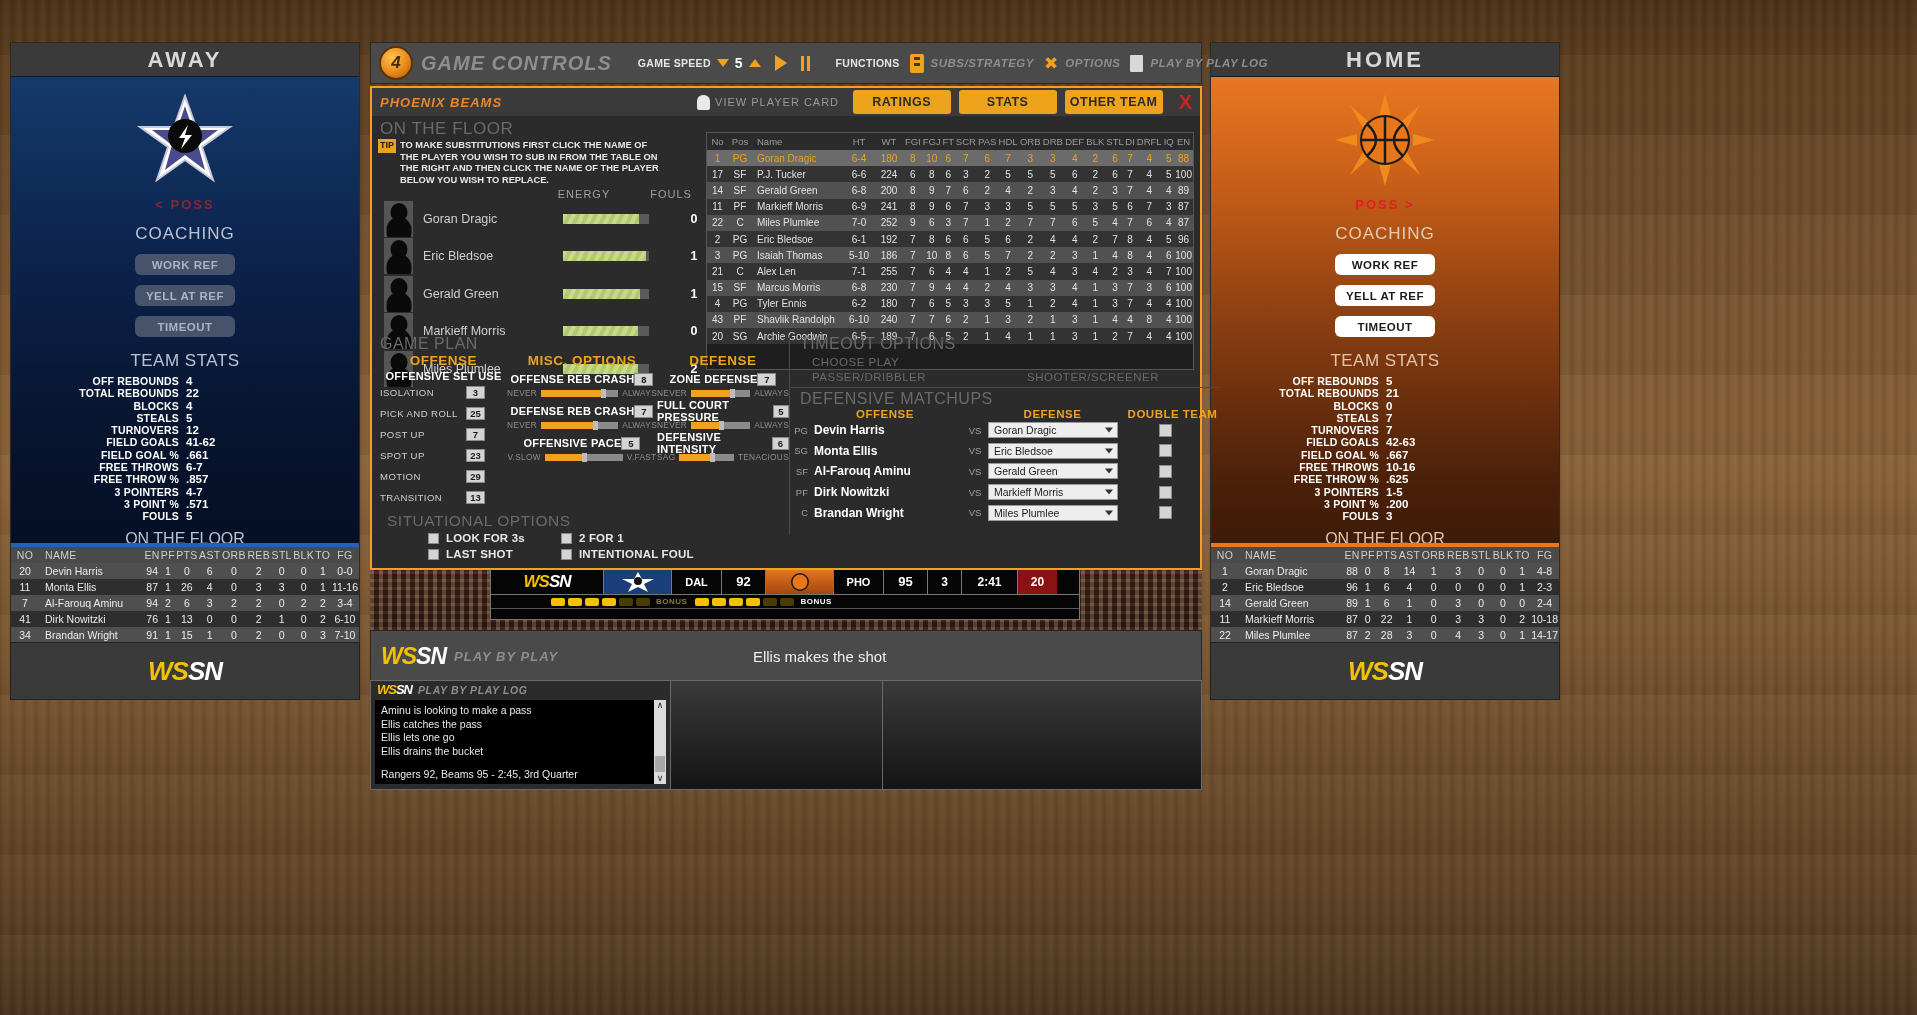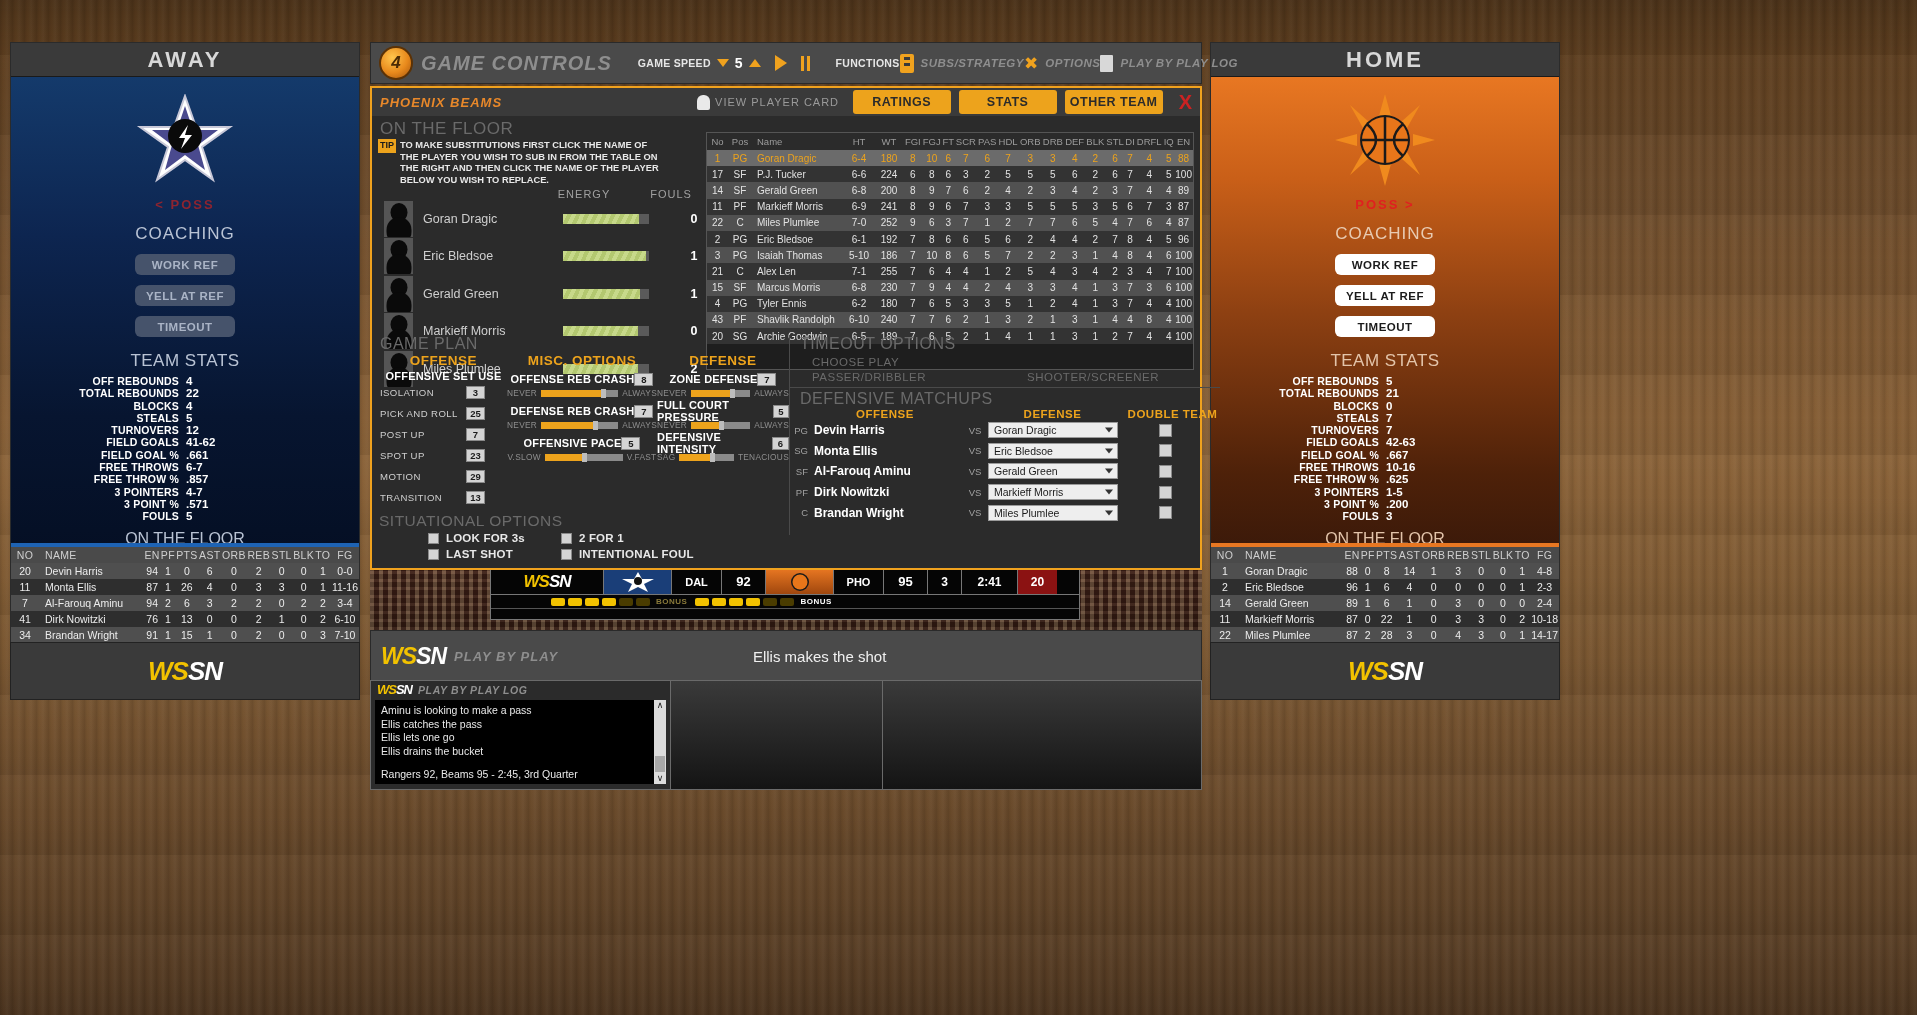--- a/index.html
+++ b/index.html
@@ -123,21 +123,21 @@
   .gc-speed { display:flex; align-items:center; gap:6px; margin-left:26px; flex:none; }
   .gc-speed-lbl { font-size:10.5px; font-weight:bold; color:#e6e6e6; letter-spacing:.3px; }
   .tri { width:0; height:0; cursor:pointer; }
   .tri-down { border-left:6px solid transparent; border-right:6px solid transparent; border-top:8px solid #f0a21e; }
   .tri-up { border-left:6px solid transparent; border-right:6px solid transparent; border-bottom:8px solid #f0a21e; }
   .tri-play { border-top:8px solid transparent; border-bottom:8px solid transparent; border-left:12px solid #f0a21e; }
   .gc-speed-val { font-size:14px; font-weight:bold; color:#ffffff; }
   .pause-icon { display:flex; gap:3px; cursor:pointer; }
   .pause-icon i { display:block; width:3px; height:15px; background:#f0a21e; }
   .gc-func-lbl { font-size:10.5px; font-weight:bold; color:#e6e6e6; margin-left:26px; letter-spacing:.3px; flex:none;}
-  .gc-item { display:flex; align-items:center; gap:7px; margin-left:0; cursor:pointer; flex:none; }
+  .gc-item { display:flex; align-items:center; gap:7px; margin-left:10px; cursor:pointer; flex:none; }
   .gc-item-lbl { font-size:11.5px; font-style:italic; font-weight:bold; color:#8e8e8e; letter-spacing:.5px; }
   .ico-clip {
     width:14px; height:19px; background:#f0a21e; border-radius:2px; position:relative;
   }
   .ico-clip::before { content:""; position:absolute; left:4px; top:3px; width:6px; height:3px; background:#3a3a3a;}
   .ico-clip::after { content:""; position:absolute; left:4px; top:9px; width:6px; height:3px; background:#3a3a3a;}
   .ico-wrench { font-size:17px; color:#f0a21e; line-height:1; }
   .ico-page { width:13px; height:17px; background:#d8d8d8; border-radius:1px; }
 
   
@@ -237,21 +237,21 @@
   }
   .slider-block { margin-bottom:4px; }
   .slider-top { display:flex; align-items:center; justify-content:center; height:18px;}
   .slider-top .t { font-size:11px; font-weight:bold; color:#ffffff; letter-spacing:.2px;}
   .slider-line { display:flex; align-items:center; gap:4px; justify-content:center; }
   .slider-end { font-size:8.3px; color:#8e8e8e; letter-spacing:.3px; }
   .strack { height:7px; background:#8a8a8a; position:relative; }
   .sfill { height:100%; background:#eda31c; }
   .sknob { position:absolute; top:-1px; width:5px; height:9px; background:#bdbdbd; }
 
-  .sit-title { font-size:15.5px; color:#6a6a6a; letter-spacing:.5px; padding-left:7px; margin-top:4px;}
+  .sit-title { font-size:15.5px; color:#6a6a6a; letter-spacing:.5px; padding-left:15px; margin-top:4px;}
   .sit-grid { display:flex; padding-left:40px; margin-top:2px; gap:20px;}
   .sit-col { display:flex; flex-direction:column; gap:4px; }
   .sit-item { display:flex; align-items:center; gap:7px; cursor:pointer;padding-left:16px; }
   .cbx { width:11px; height:11px; background:#d4d4d4; border:1px solid #8a8a8a; }
   .sit-lbl { font-size:11.5px; font-weight:bold; color:#e8e8e8; letter-spacing:.2px; }
 
   
   .rlower { flex:1; position:relative; }
   .to-box { border-bottom:1px solid #4a4a4a; height:53px; padding-left:10px; }
   .to-title { font-size:16px; color:#6a6a6a; letter-spacing:.5px; }

